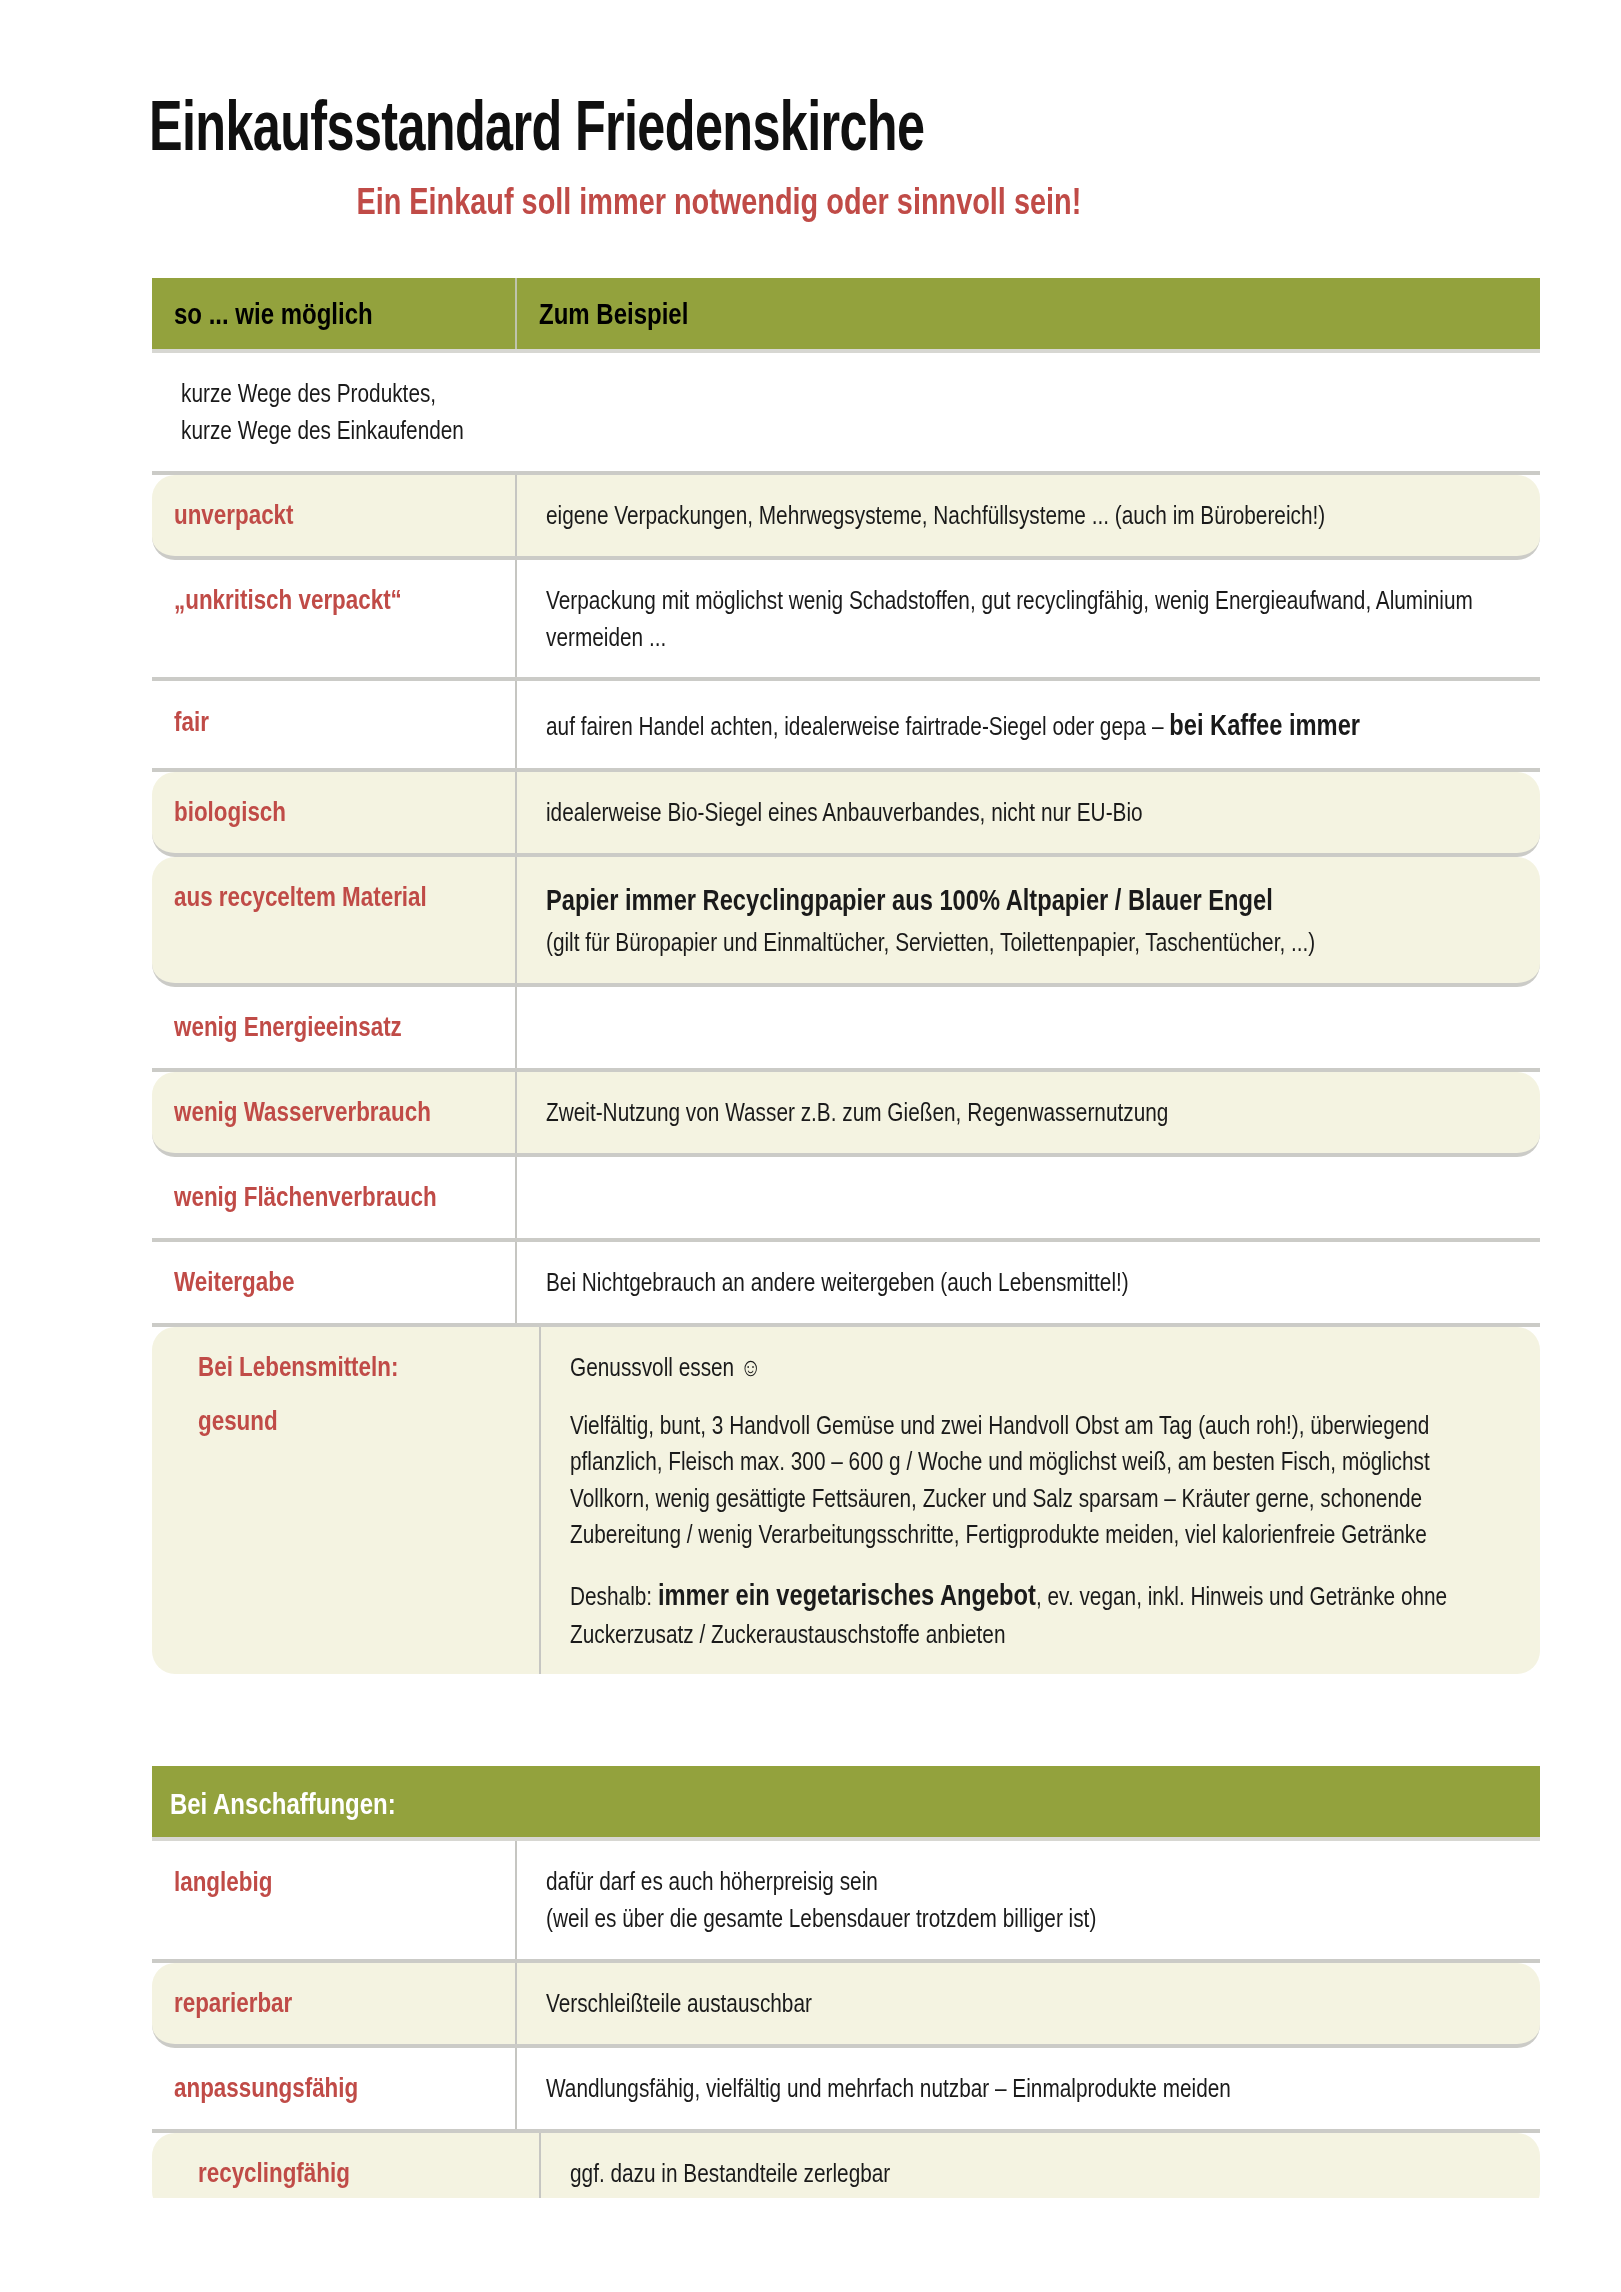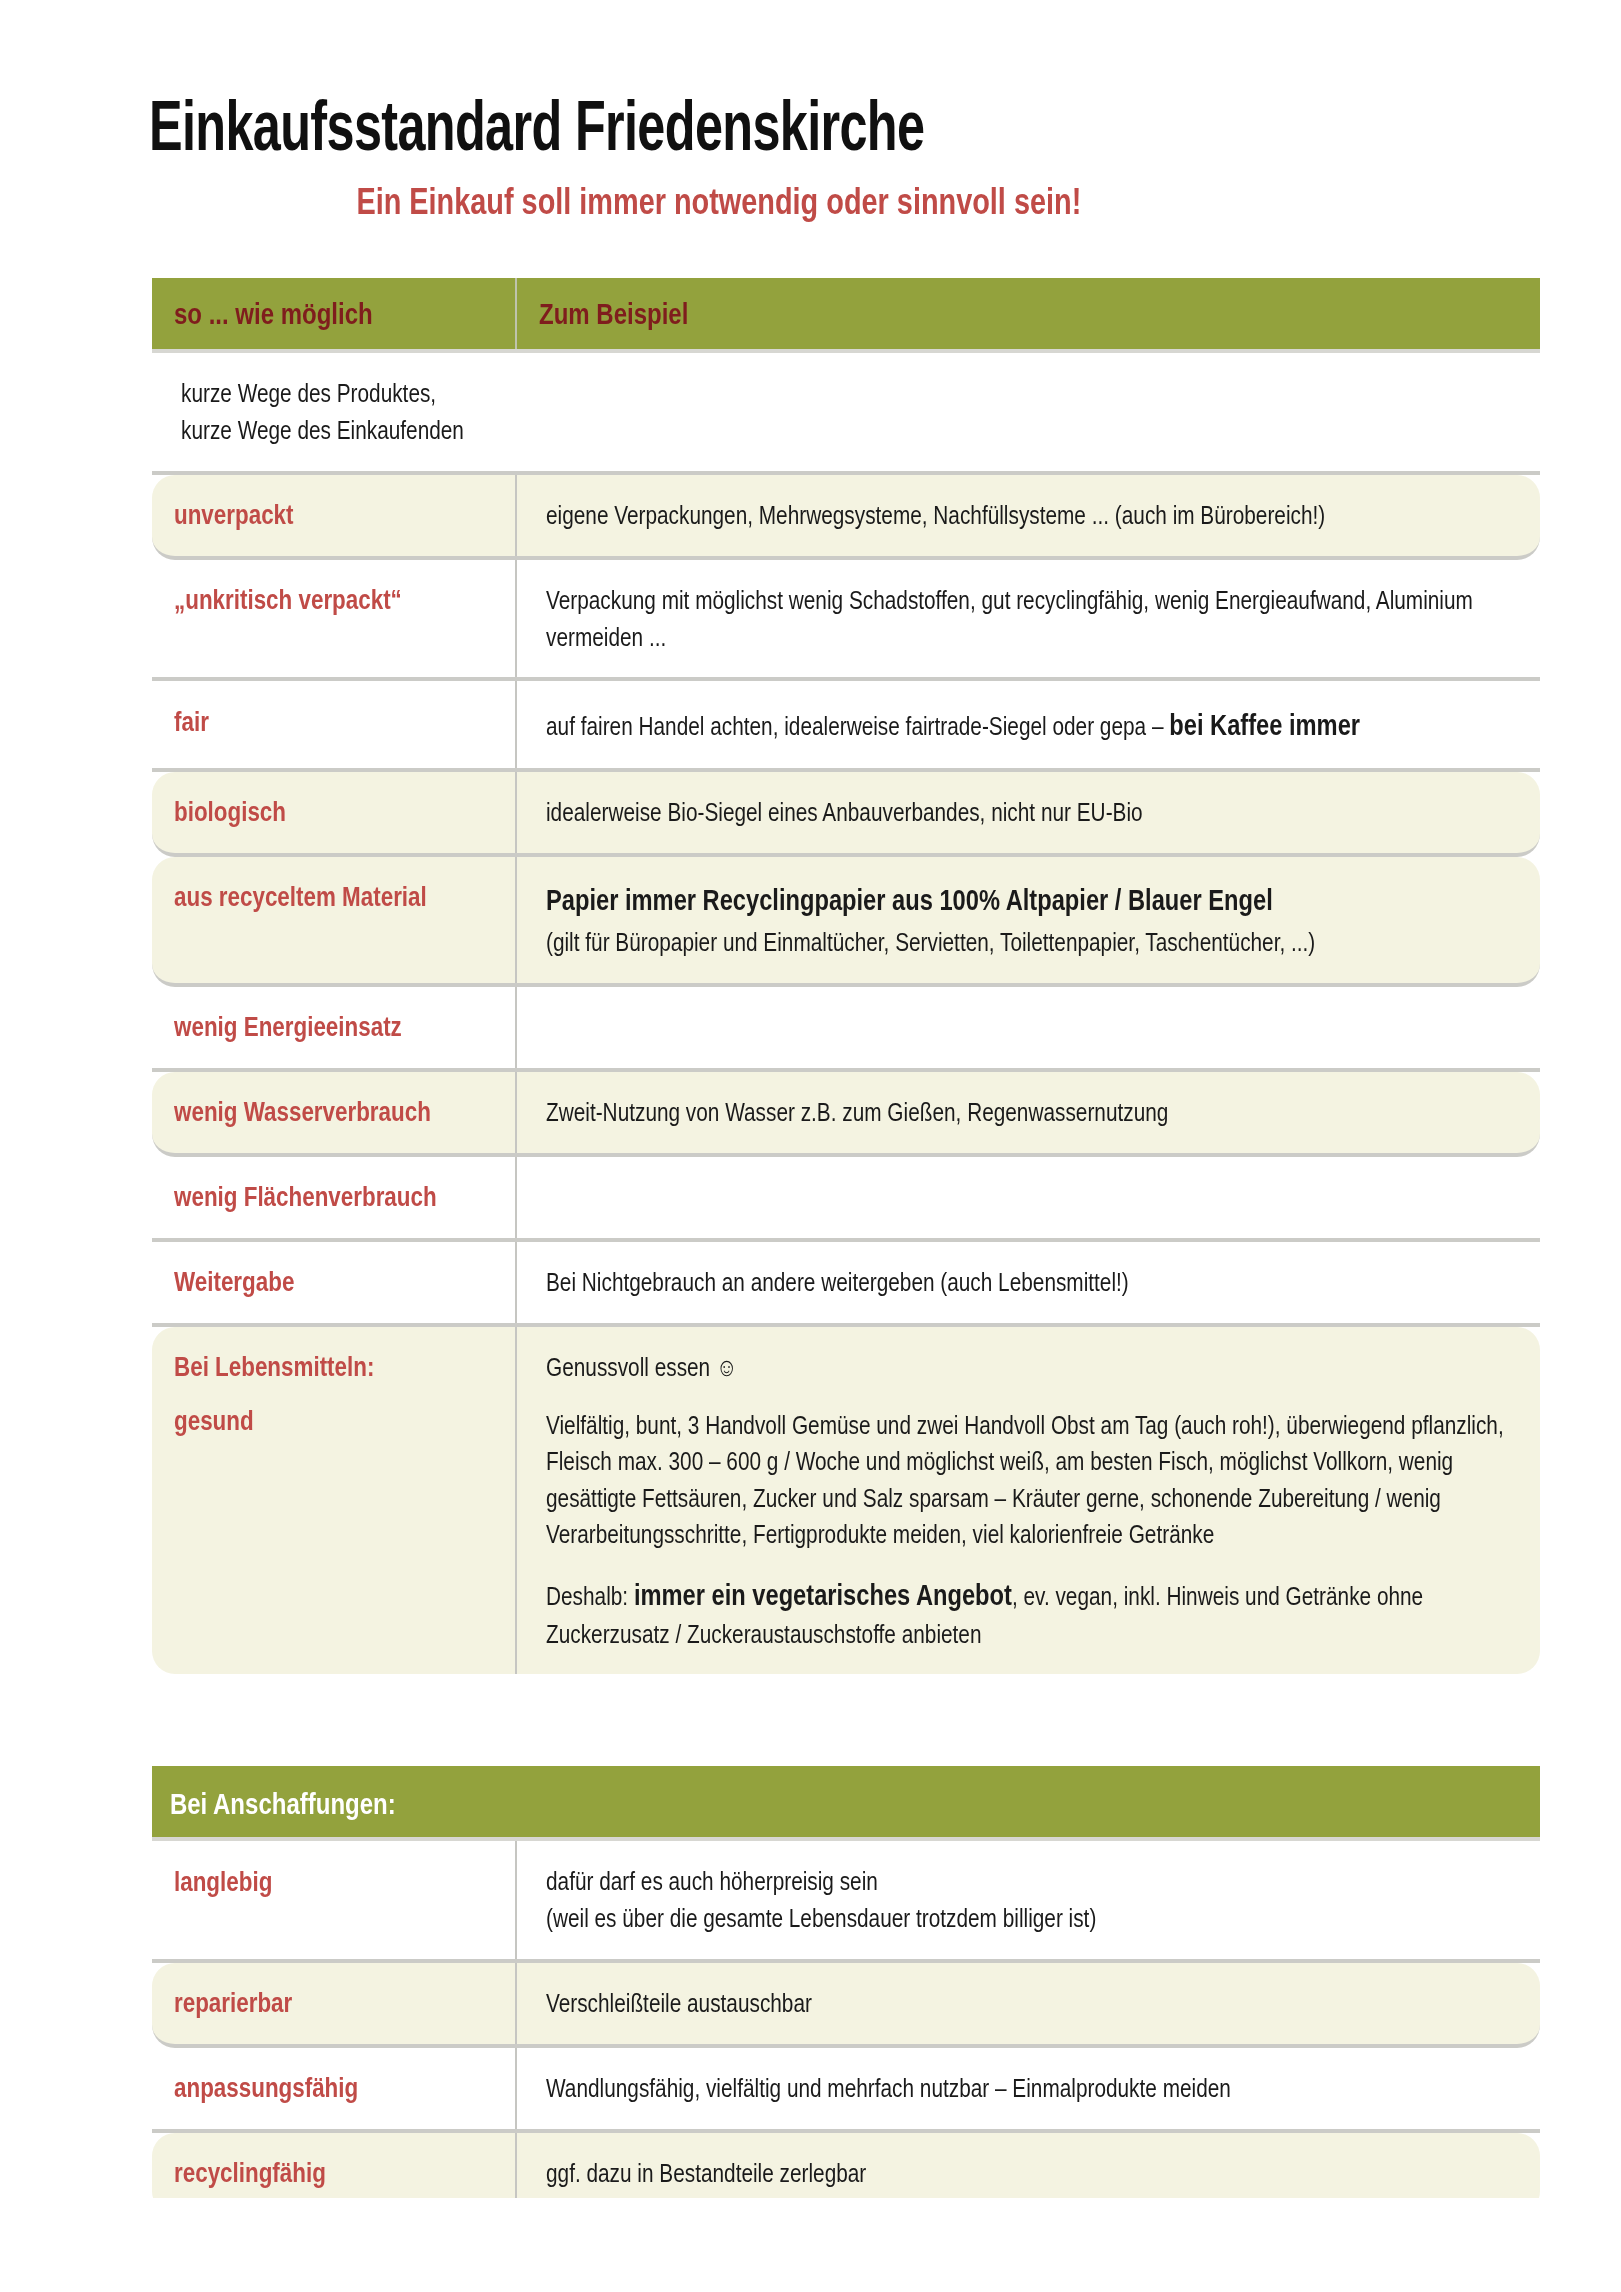--- a/index.html
+++ b/index.html
@@ -59,21 +59,21 @@
     border-bottom: 4.5px solid #d7d7d2;
   }
   .thead2 {
     display: block;
     background: #93a23d;
     height: 75px;
     line-height: 75px;
     border-bottom: 4.5px solid #d7d7d2;
   }
   .th {
-    color: #7f1d1d;
+    color: #000000;
     font-weight: bold;
     font-size: 30px;
     padding-left: 22.4px;
     height: 100%;
     display: flex;
     align-items: center;
   }
   .th-left { border-right: 2.7px solid #bfc4ad; }
   .th2 {
     color: #ffffff;
@@ -91,21 +91,21 @@
     width: 124%;
     transform: scaleX(0.8);
     transform-origin: left top;
   }
   .row {
     display: grid;
     grid-template-columns: 365px 1fr;
     border-bottom: 4.5px solid #cbcbc7;
     background: #ffffff;
   }
-  .row:last-child { border-bottom: none; }
+  .row:last-child { border-bottom: none; padding-left: 24px; }
   .row.alt { background: #f4f3e1; border-radius: 23px; }
   .cell-label {
     padding: 21.5px 0 21.5px 22.4px;
     color: #c04b47;
     font-weight: bold;
     font-size: 28px;
     line-height: 1.35;
     border-right: 2.7px solid #c6c6c2;
   }
   .cell-label .label-line2 { margin-top: 16px; }

